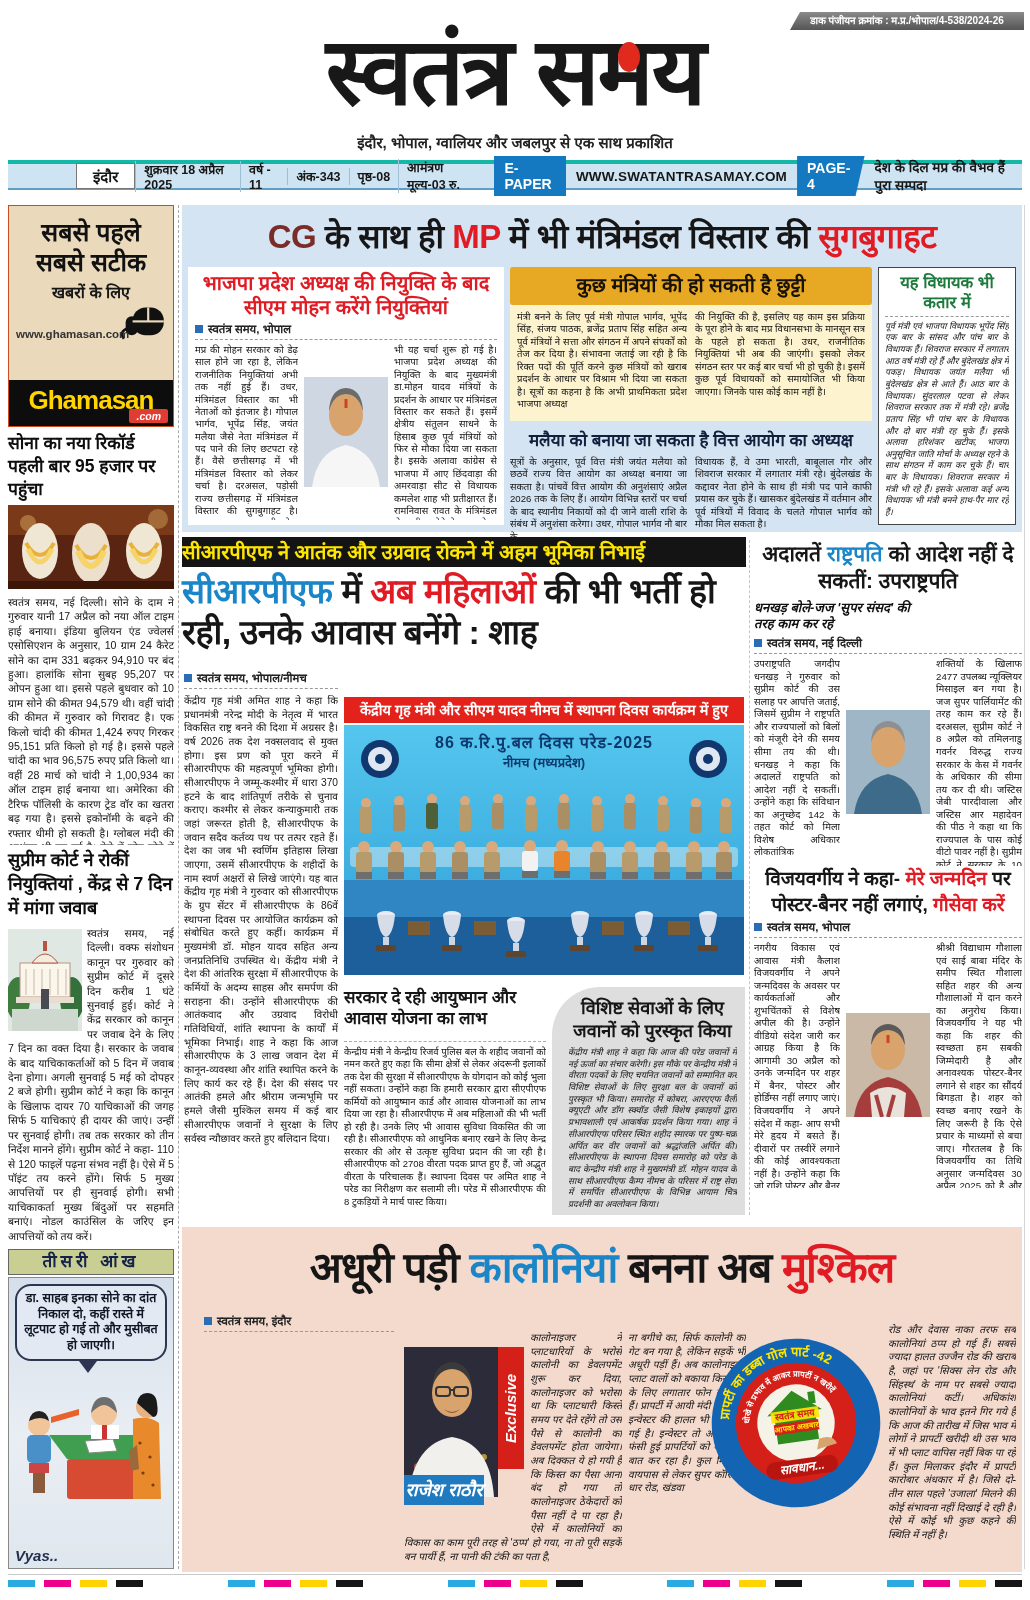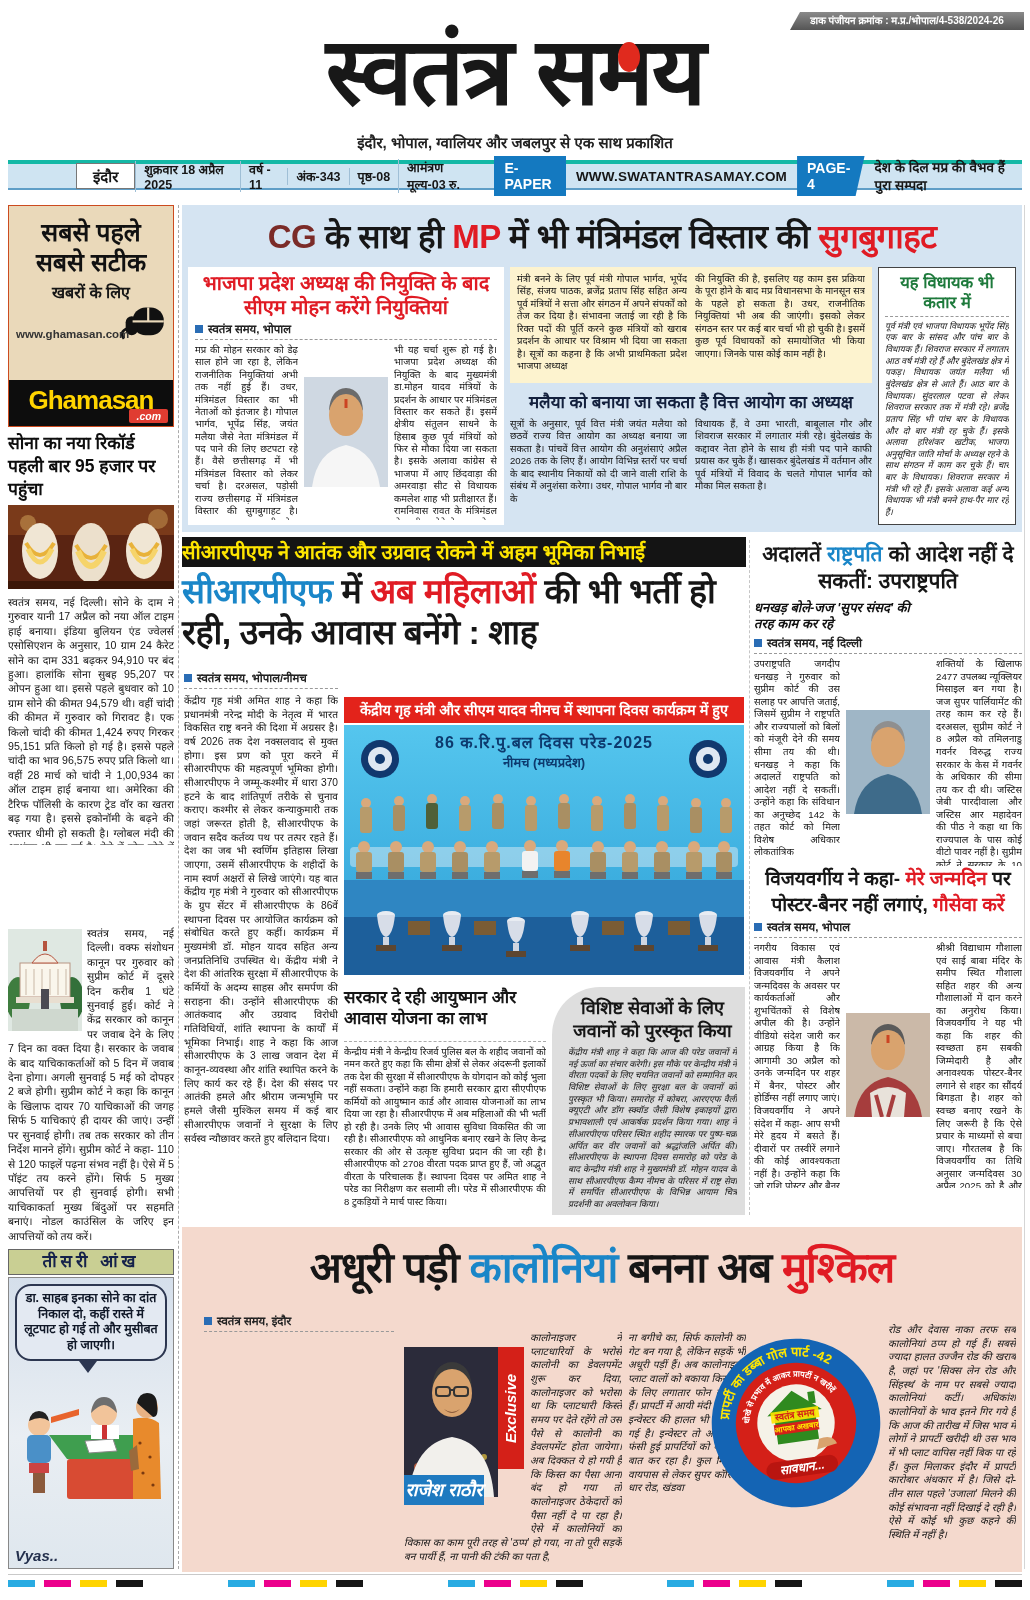--- a/index.html
+++ b/index.html
@@ -207,20 +207,21 @@
       <path d="M20 44 Q32 70 44 44" stroke="#f6d46a" stroke-width="5" fill="none"></path>
       <path d="M68 40 Q83 66 98 40" stroke="#e8b23a" stroke-width="4" fill="none"></path>
       <path d="M70 46 Q83 76 96 46" stroke="#f6d46a" stroke-width="6" fill="none"></path>
       <path d="M122 38 Q136 62 150 38" stroke="#e8b23a" stroke-width="4" fill="none"></path>
       <path d="M124 44 Q136 70 148 44" stroke="#f6d46a" stroke-width="5" fill="none"></path>
       <rect y="76" width="166" height="8" fill="#3c1708"></rect>
     </svg>
   </div>
   <div id="gold-body" class="abs side just ov">स्वतंत्र समय, नई दिल्ली। सोने के दाम ने गुरुवार यानी 17 अप्रैल को नया ऑल टाइम हाई बनाया। इंडिया बुलियन एंड ज्वेलर्स एसोसिएशन के अनुसार, 10 ग्राम 24 कैरेट सोने का दाम 331 बढ़कर 94,910 पर बंद हुआ। हालांकि सोना सुबह 95,207 पर ओपन हुआ था। इससे पहले बुधवार को 10 ग्राम सोने की कीमत 94,579 थी। वहीं चांदी की कीमत में गुरुवार को गिरावट है। एक किलो चांदी की कीमत 1,424 रुपए गिरकर 95,151 प्रति किलो हो गई है। इससे पहले चांदी का भाव 96,575 रुपए प्रति किलो था। वहीं 28 मार्च को चांदी ने 1,00,934 का ऑल टाइम हाई बनाया था। अमेरिका की टैरिफ पॉलिसी के कारण ट्रेड वॉर का खतरा बढ़ गया है। इससे इकोनॉमी के बढ़ने की रफ्तार धीमी हो सकती है। ग्लोबल मंदी की आशंका भी बढ़ गई है। ऐसे में लोग सोने में अपना निवेश बढ़ा रहे हैं।</div>
 
+  <div id="sc-head" class="abs side">सुप्रीम कोर्ट ने रोकीं नियुक्तियां , केंद्र से 7 दिन में मांगा जवाब</div>
   <div id="sc-body" class="abs side just ov">
     <span id="sc-img">
       <svg width="74" height="102" viewBox="0 0 74 102">
         <rect width="74" height="102" fill="#dfe8e2"></rect>
         <ellipse cx="10" cy="70" rx="12" ry="22" fill="#3f7d3f"></ellipse>
           <ellipse cx="64" cy="70" rx="12" ry="22" fill="#33703a"></ellipse>
         <rect x="12" y="34" width="50" height="34" fill="#faf6ec" stroke="#b89584"></rect>
         <path d="M24 34 Q37 16 50 34 Z" fill="#f3ece0" stroke="#b5543f"></path>
         <rect x="35" y="12" width="4" height="10" fill="#b5543f"></rect>
         <line x1="18" y1="40" x2="18" y2="66" stroke="#c9b8a6"></line>
@@ -285,20 +286,21 @@
             <ellipse cx="42" cy="38" rx="17" ry="21" fill="#d9a36e"></ellipse>
             <rect x="40.5" y="22" width="3" height="9" fill="#cc4422"></rect>
             <path d="M8 110 Q13 74 42 68 Q71 74 76 110Z" fill="#f6f6f6"></path>
           </svg>
         </div>
         <div class="tcol">भी यह चर्चा शुरू हो गई है। भाजपा प्रदेश अध्यक्ष की नियुक्ति के बाद मुख्यमंत्री डा.मोहन यादव मंत्रियों के प्रदर्शन के आधार पर मंत्रिमंडल विस्तार कर सकते हैं। इसमें क्षेत्रीय संतुलन साधने के हिसाब कुछ पूर्व मंत्रियों को फिर से मौका दिया जा सकता है। इसके अलावा कांग्रेस से भाजपा में आए छिंदवाड़ा की अमरवाड़ा सीट से विधायक कमलेश शाह भी प्रतीक्षारत हैं। रामनिवास रावत के मंत्रिमंडल से इस्तीफा देने के बाद मोहन कैबिनेट में सीएम सहित मंत्रियों की संख्या 31 हैं। नियम के अनुसार 35 मंत्री हो सकते हैं।</div>
       </div>
     </div>
 
     <div id="leave" class="abs">
+      <div id="leave-head" class="nowrap">कुछ मंत्रियों की हो सकती है छुट्टी</div>
       <div id="leave-body" class="cols2">
         <div>मंत्री बनने के लिए पूर्व मंत्री गोपाल भार्गव, भूपेंद सिंह, संजय पाठक, ब्रजेंद्र प्रताप सिंह सहित अन्य पूर्व मंत्रियों ने सत्ता और संगठन में अपने संपर्कों को तेज कर दिया है। संभावना जताई जा रही है कि रिक्त पदों की पूर्ति करने कुछ मंत्रियों को खराब प्रदर्शन के आधार पर विश्राम भी दिया जा सकता है। सूत्रों का कहना है कि अभी प्राथमिकता प्रदेश भाजपा अध्यक्ष</div>
         <div>की नियुक्ति की है, इसलिए यह काम इस प्रक्रिया के पूरा होने के बाद मप्र विधानसभा के मानसून सत्र के पहले हो सकता है। उधर, राजनीतिक नियुक्तियां भी अब की जाएंगी। इसको लेकर संगठन स्तर पर कई बार चर्चा भी हो चुकी है। इसमें कुछ पूर्व विधायकों को समायोजित भी किया जाएगा। जिनके पास कोई काम नहीं है।</div>
       </div>
       <div id="malaiya-head" class="nowrap ov">मलैया को बनाया जा सकता है वित्त आयोग का अध्यक्ष</div>
       <div id="malaiya-body" class="cols2">
         <div>सूत्रों के अनुसार, पूर्व वित्त मंत्री जयंत मलैया को छठवें राज्य वित्त आयोग का अध्यक्ष बनाया जा सकता है। पांचवें वित्त आयोग की अनुशंसाएं अप्रैल 2026 तक के लिए हैं। आयोग विभिन्न स्तरों पर चर्चा के बाद स्थानीय निकायों को दी जाने वाली राशि के संबंध में अनुशंसा करेगा। उधर, गोपाल भार्गव नौ बार के</div>
         <div>विधायक हैं, वे उमा भारती, बाबूलाल गौर और शिवराज सरकार में लगातार मंत्री रहे। बुंदेलखंड के कद्दावर नेता होने के साथ ही मंत्री पद पाने काफी प्रयास कर चुके हैं। खासकर बुंदेलखंड में वर्तमान और पूर्व मंत्रियों में विवाद के चलते गोपाल भार्गव को मौका मिल सकता है।</div>
       </div>
     </div>

